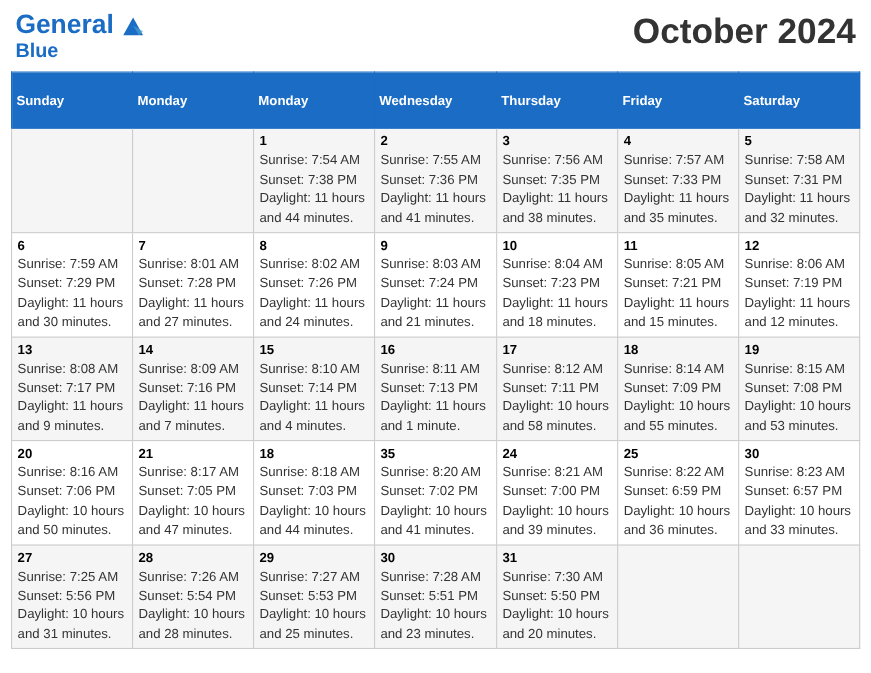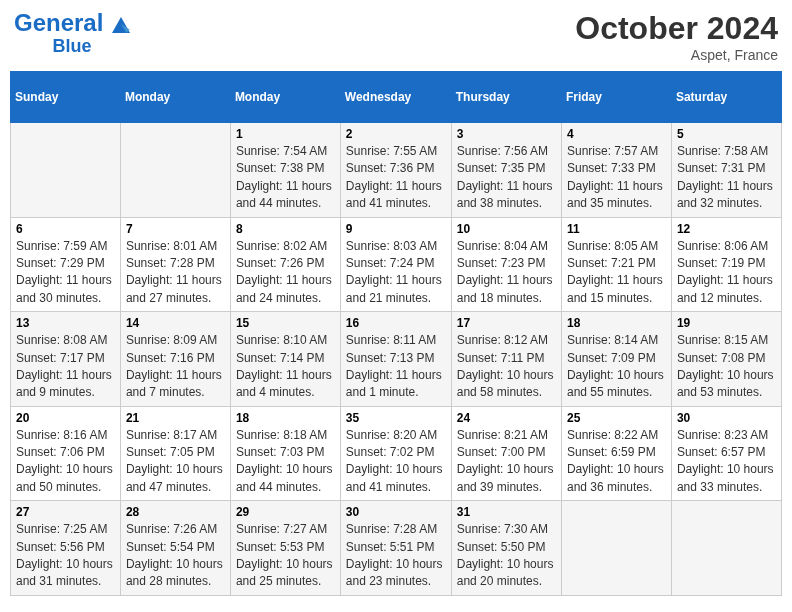--- a/index.html
+++ b/index.html
@@ -97,26 +97,25 @@
     <div>
       <div style="display:flex;align-items:center;">
         <span class="logo-text">
           <span>General</span>
           <svg class="logo-icon" viewBox="0 0 20 18" style="display:inline-block;vertical-align:middle;margin-left:2px;">
             <polygon points="0,18 10,0 20,18" fill="#1a6cc4"></polygon>
             <polygon points="10,8 16,18 20,14" fill="#4a9fd4" opacity="0.7"></polygon>
           </svg>
         </span>
       </div>
-      <div style="font-size:18px;font-weight:bold;color:#1a6cc4;text-align:center;">Blue</div>
+      <div style="font-size:18px;font-weight:bold;color:#1a6cc4;">Blue</div>
     </div>
   </div>
   <div class="title-area">
     <div class="month-title">October 2024</div>
-    <div class="location">Aspet, France</div>
   </div>
 </div>
 
 <table>
   <thead>
     <tr>
     <th>Sunday</th>
         <th>Monday</th>
         <th>Monday</th>
         <th>Wednesday</th>

